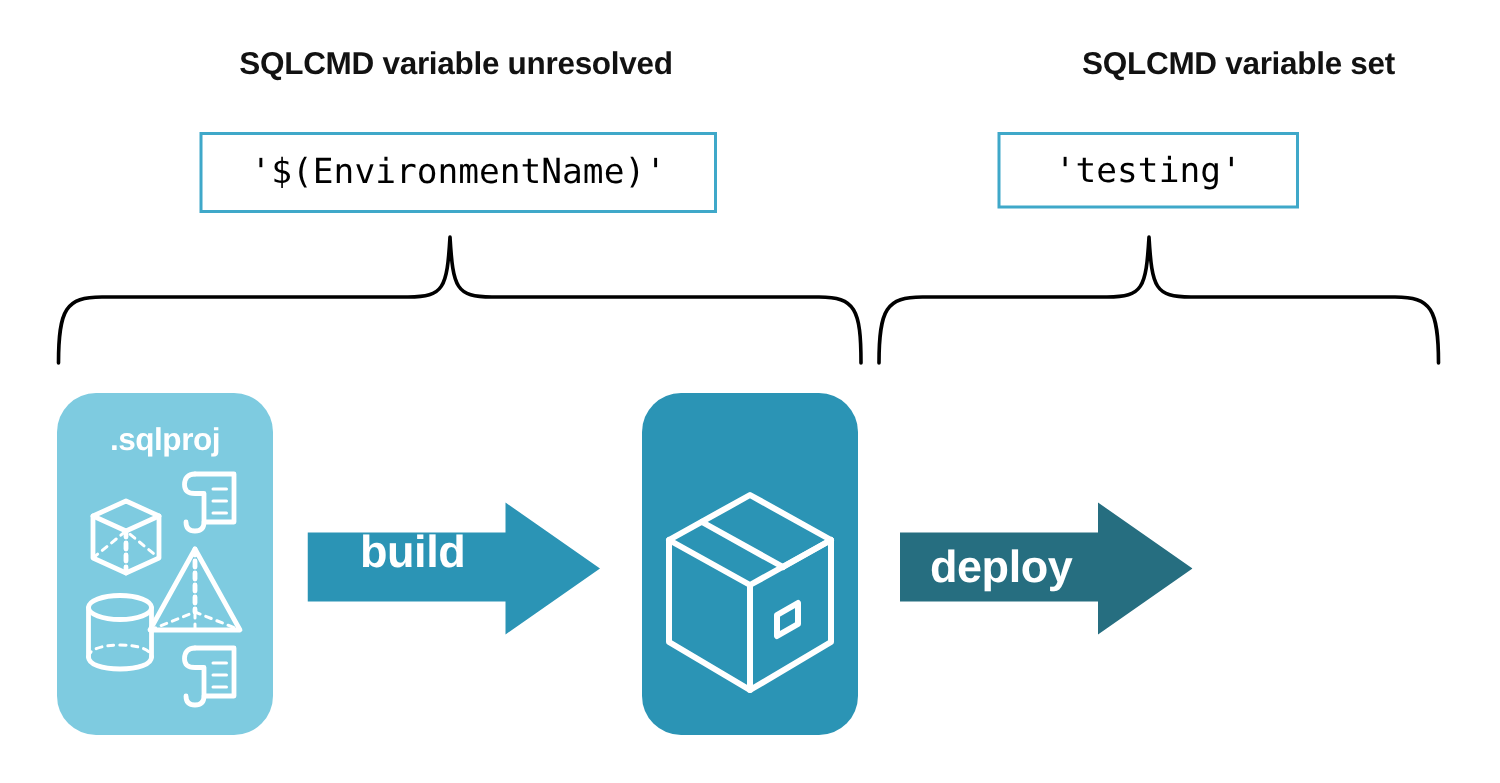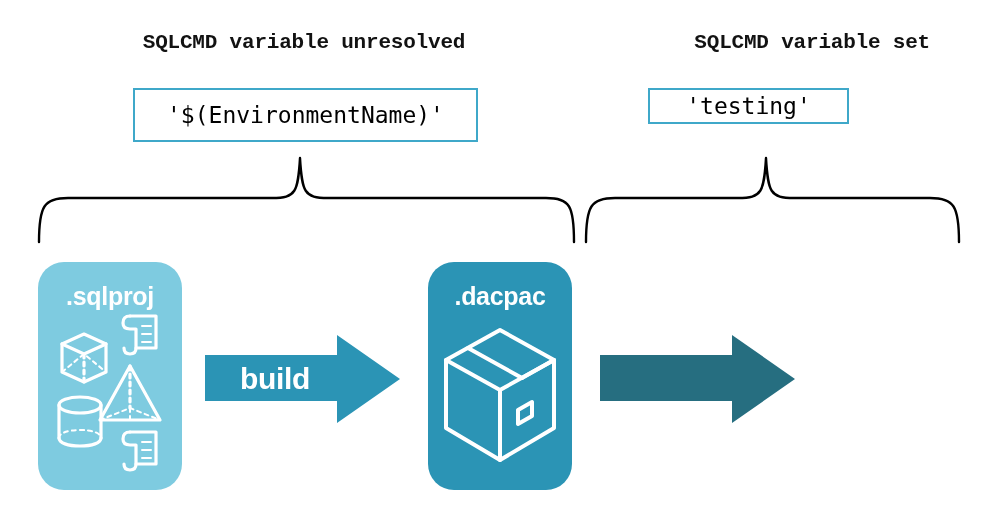--- a/index.html
+++ b/index.html
@@ -14,21 +14,21 @@
     position: relative;
     width: 1000px;
     height: 522px;
     background: #ffffff;
     overflow: hidden;
   }
 
   
   .heading {
     position: absolute;
-    font-family: Liberation Mono, monospace;
+    font-family: Liberation Sans, sans-serif;
     font-weight: bold;
     font-size: 21px;
     color: #121212;
     letter-spacing: -0.2px;
     white-space: nowrap;
     text-align: center;
   }
   #heading-left  { left: 0;   top: 31px; width: 608px; }
   #heading-right { left: 600px; top: 31px; width: 330px; text-align: right; }
 
@@ -41,21 +41,21 @@
     display: flex;
     align-items: center;
     justify-content: center;
     font-family: "DejaVu Sans Mono", "Liberation Mono", monospace;
     font-size: 23px;
     color: #000000;
     letter-spacing: 0px;
     white-space: nowrap;
   }
   #code-box-left  { left: 133px; top: 88px; width: 345px; height: 54px; }
-  #code-box-right { left: 648px; top: 88px; width: 201px; height: 36px; }
+  #code-box-right { left: 665px; top: 88px; width: 201px; height: 51px; }
 
   
   .brace-svg {
     position: absolute;
     left: 0;
     top: 0;
     width: 1000px;
     height: 522px;
     pointer-events: none;
   }
@@ -66,21 +66,21 @@
     border-radius: 26px;
     overflow: hidden;
   }
   .card-label {
     position: absolute;
     left: 0;
     width: 100%;
     text-align: center;
     font-family: "Liberation Sans", sans-serif;
     font-weight: bold;
-    font-size: 25px;
+    font-size: 21px;
     color: #ffffff;
     letter-spacing: -0.3px;
     white-space: nowrap;
   }
   #card-sqlproj  { left: 38px;  top: 262px; width: 144px; height: 228px; background: #7ecbe0; }
   #card-dacpac   { left: 428px; top: 262px; width: 144px; height: 228px; background: #2b94b5; }
   #card-database { left: 818px; top: 262px; width: 143px; height: 228px; background: #266e80; }
   .card-label    { top: 20px; }
   .card-art {
     position: absolute;
@@ -98,21 +98,21 @@
     position: absolute;
     font-family: "Liberation Sans", sans-serif;
     font-weight: bold;
     font-size: 30px;
     color: #ffffff;
     white-space: nowrap;
     letter-spacing: -0.3px;
   }
   #arrow-build  { left: 205px; top: 333px; width: 195px; height: 92px; }
   #arrow-deploy { left: 600px; top: 333px; width: 195px; height: 92px; }
-  #arrow-build-label  { left: 240px; top: 362px; }
+  #arrow-build-label  { left: 240px; top: 352px; }
   #arrow-deploy-label { left: 620px; top: 362px; }
 </style>
 </head>
 <body>
 
 <div id="stage">
 
   <div class="heading" id="heading-left">SQLCMD variable unresolved</div>
   <div class="heading" id="heading-right">SQLCMD variable set</div>
 
@@ -186,34 +186,34 @@
       </g>
     </svg>
   </div>
 
   <svg class="arrow" id="arrow-build" viewBox="0 0 195 92">
     <path d="M 0,22 L 132,22 L 132,2 L 195,46 L 132,90 L 132,68 L 0,68 Z" fill="#2b94b5"></path>
   </svg>
   <div class="arrow-label" id="arrow-build-label">build</div>
 
   <div class="card" id="card-dacpac">
-    <div class="card-label">.dacpac</div>
     <svg class="card-art" viewBox="0 0 144 186">
       <g fill="none" stroke="#ffffff" stroke-width="4" stroke-linecap="round" stroke-linejoin="round">
 
         <path d="M 18,56 L 72,26 L 126,56 L 126,124 L 72,156 L 18,124 Z"></path>
 
         <path d="M 18,56 L 72,86 L 126,56"></path>
         <path d="M 72,86 L 72,156"></path>
         <path d="M 40,44 L 94,74"></path>
         <path d="M 94,74 L 126,56"></path>
 
         <path d="M 90,106 L 104,98 L 104,112 L 90,120 Z"></path>
       </g>
     </svg>
   </div>
 
   <svg class="arrow" id="arrow-deploy" viewBox="0 0 195 92">
     <path d="M 0,22 L 132,22 L 132,2 L 195,46 L 132,90 L 132,68 L 0,68 Z" fill="#266e80"></path>
   </svg>
+  <div class="arrow-label" id="arrow-deploy-label">deploy</div>
 
 
 </div>
 
 </body></html>

